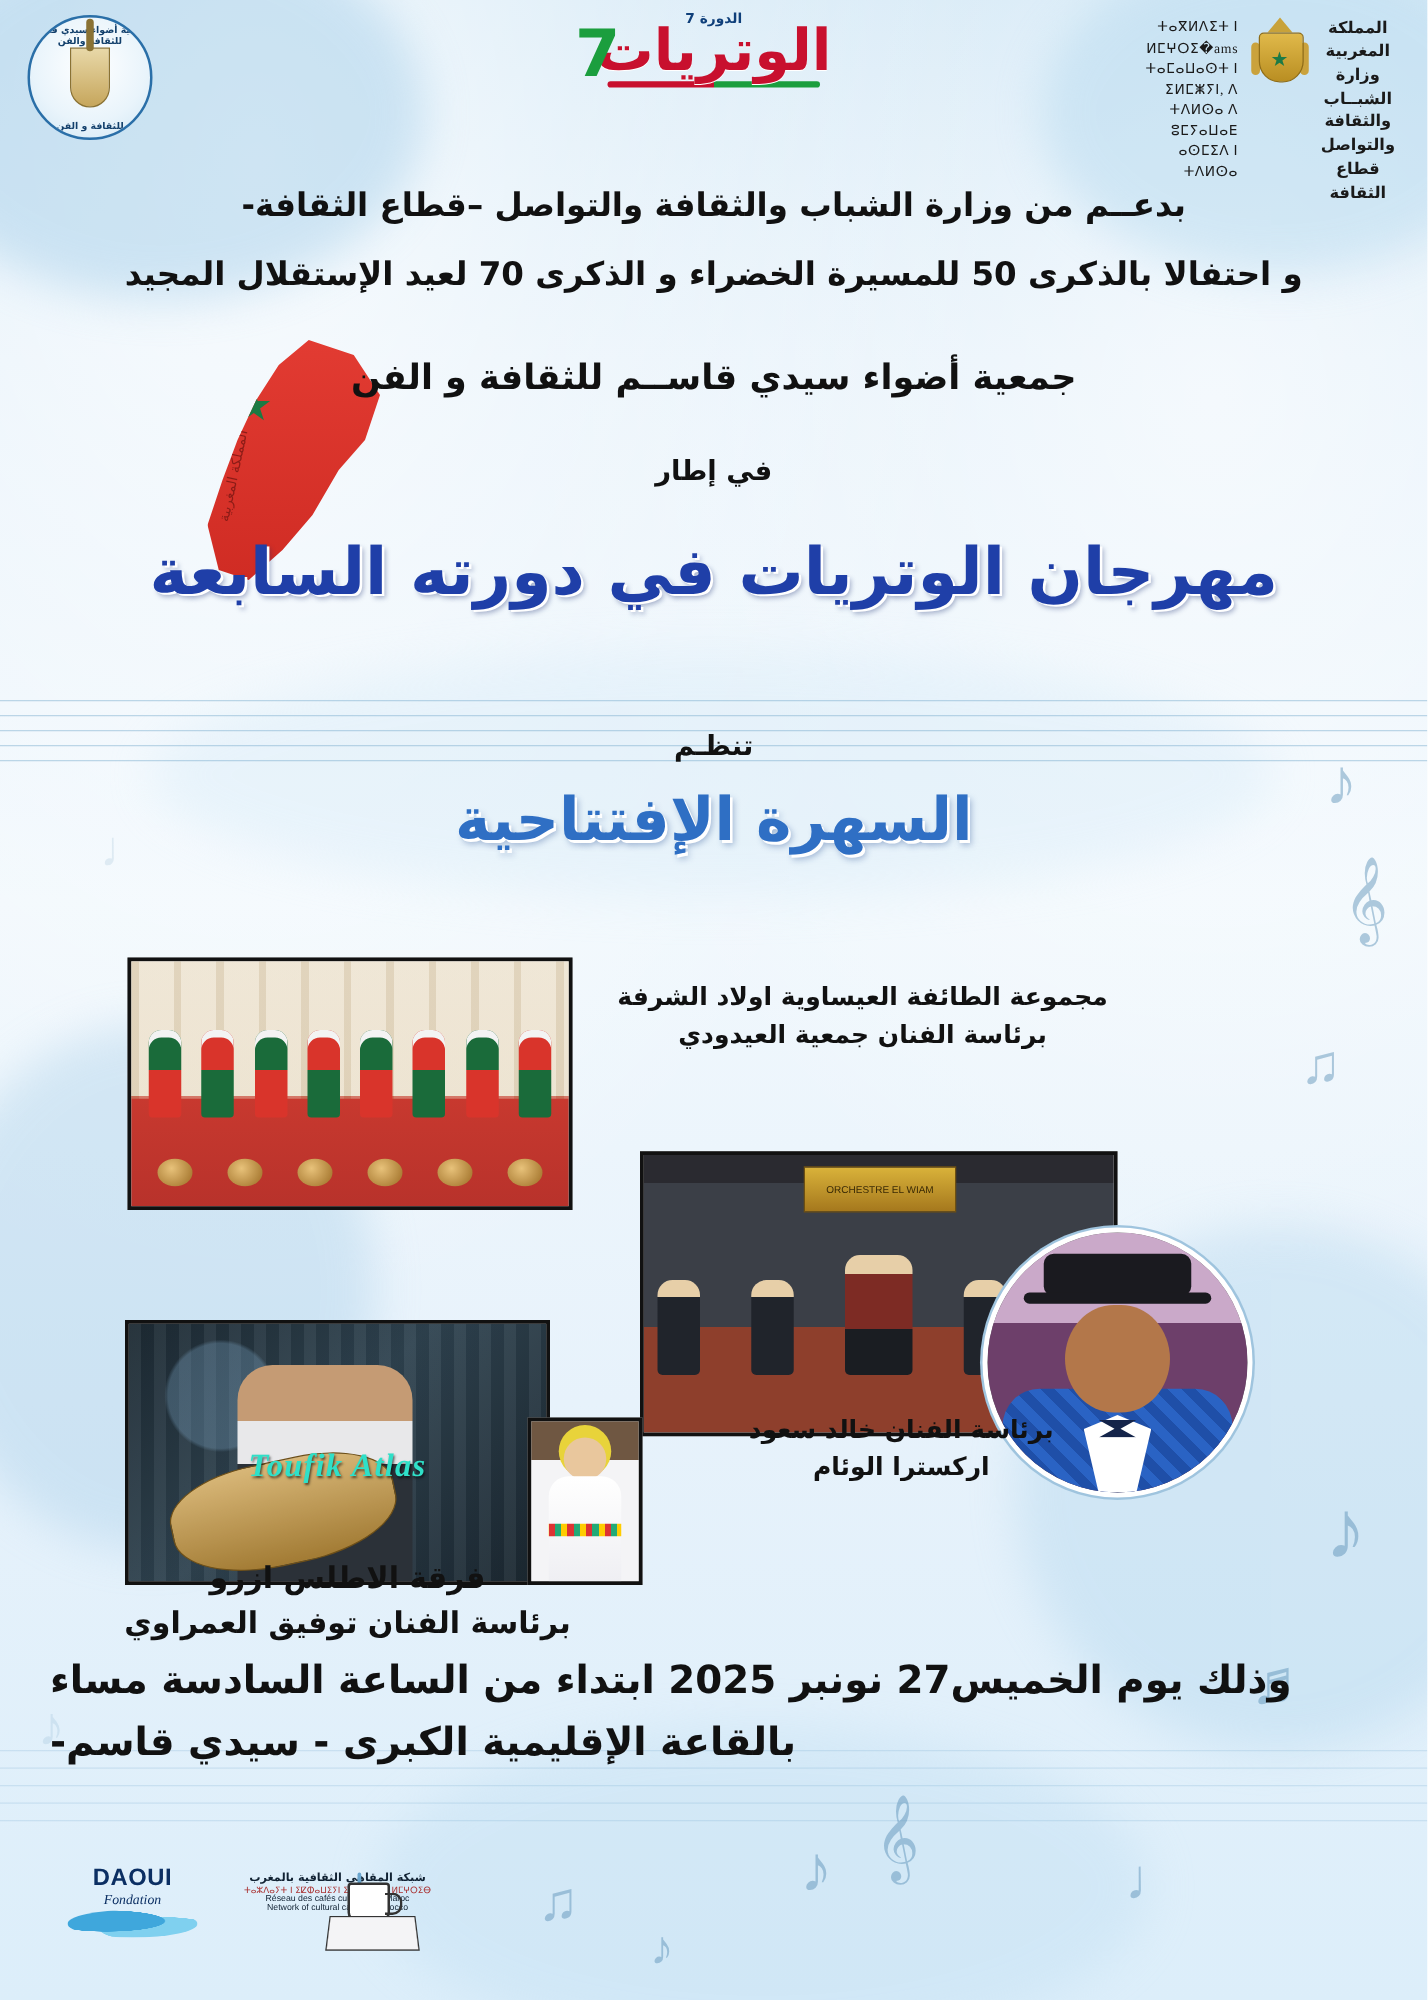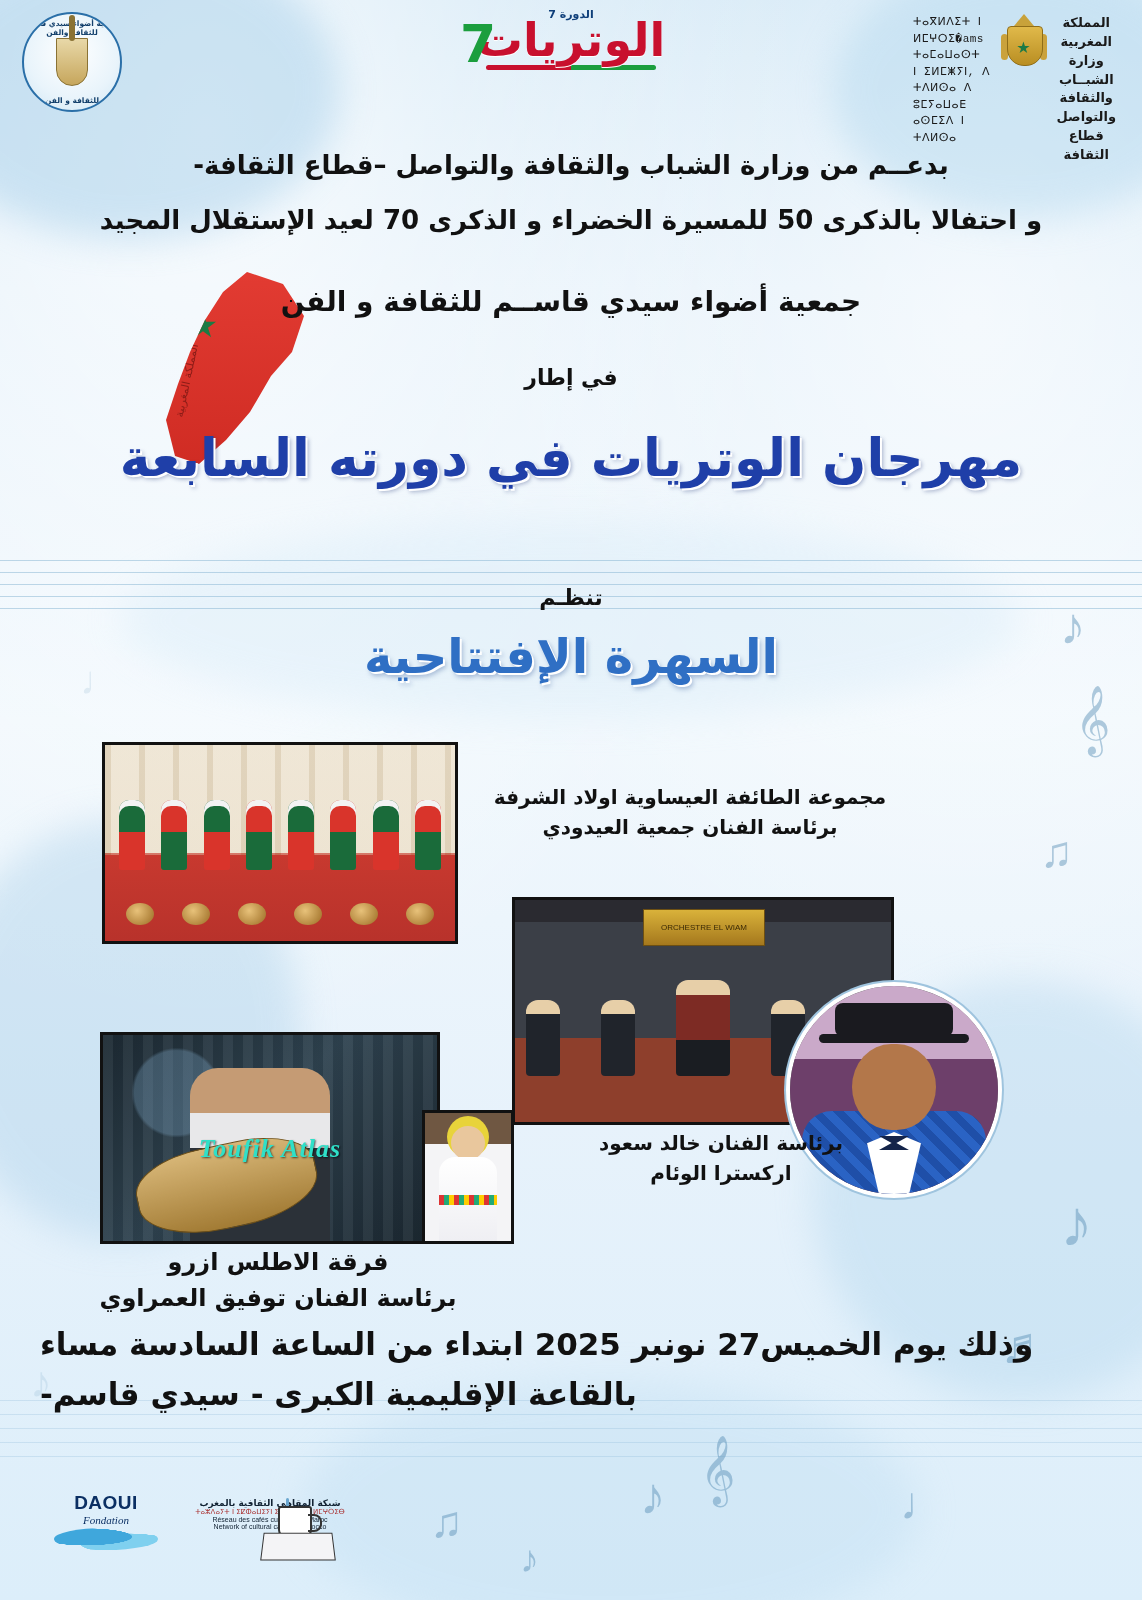--- a/index.html
+++ b/index.html
@@ -70,25 +70,25 @@
   .kingdom-flex { display: flex; align-items: flex-start; justify-content: flex-end; gap: 10px; }
   .kingdom-text {
     font-family: "DejaVu Sans", sans-serif;
     font-size: 13px;
     font-weight: 700;
     color: #1a1a1a;
     line-height: 1.45;
     text-align: center;
   }
   .tifinagh {
-    font-family: Liberation Mono, monospace;
+    font-family: Liberation Serif, serif;
     font-size: 11px;
     color: #1a1a1a;
     line-height: 1.5;
-    text-align: left;
+    text-align: right;
     letter-spacing: .5px;
     margin-left: 27px;
   }
   .emblem {
     width: 46px; height: 62px;
     position: relative;
     flex: 0 0 auto;
   }
   .emblem .crown {
     position:absolute; left:50%; top:0; transform:translateX(-50%);
@@ -230,20 +230,21 @@
     text-shadow: 2px 2px 0 #ffffff, 3px 4px 5px rgba(30,70,140,.35);
   }
 
   
   .photo {
     position: absolute;
     border: 3px solid #111;
     box-sizing: border-box;
     overflow: hidden;
     background: #bbb;
+    margin-top: 24px;
   }
 
   .photo-issawa { left: 102px; top: 742px; width: 356px; height: 202px; }
   .photo-wiam   { left: 512px; top: 897px; width: 382px; height: 228px; }
   .photo-atlas  { left: 100px; top: 1032px; width: 340px; height: 212px; }
   .photo-singer { left: 422px; top: 1110px; width: 92px;  height: 134px; }
 
   .portrait-circle {
     position: absolute;
     left: 786px; top: 982px;

